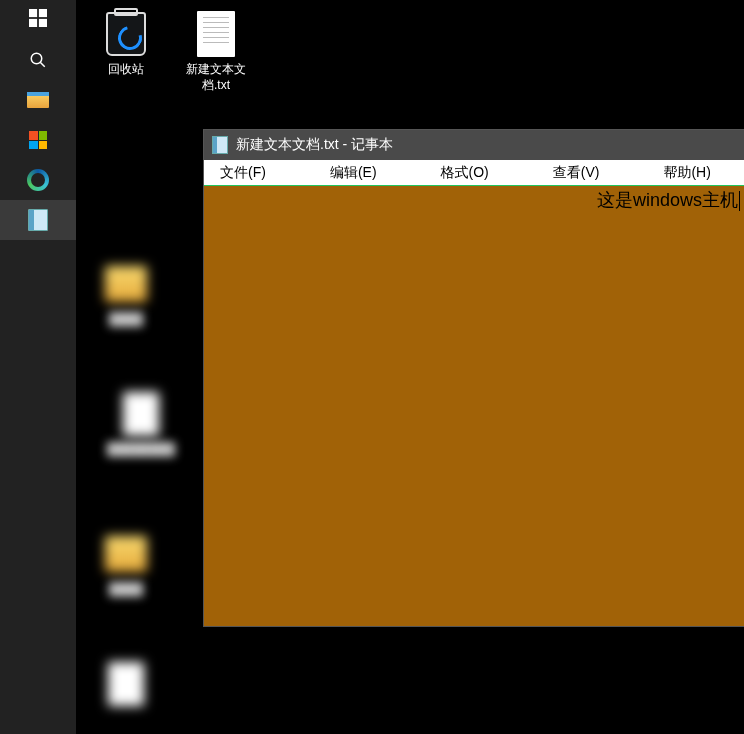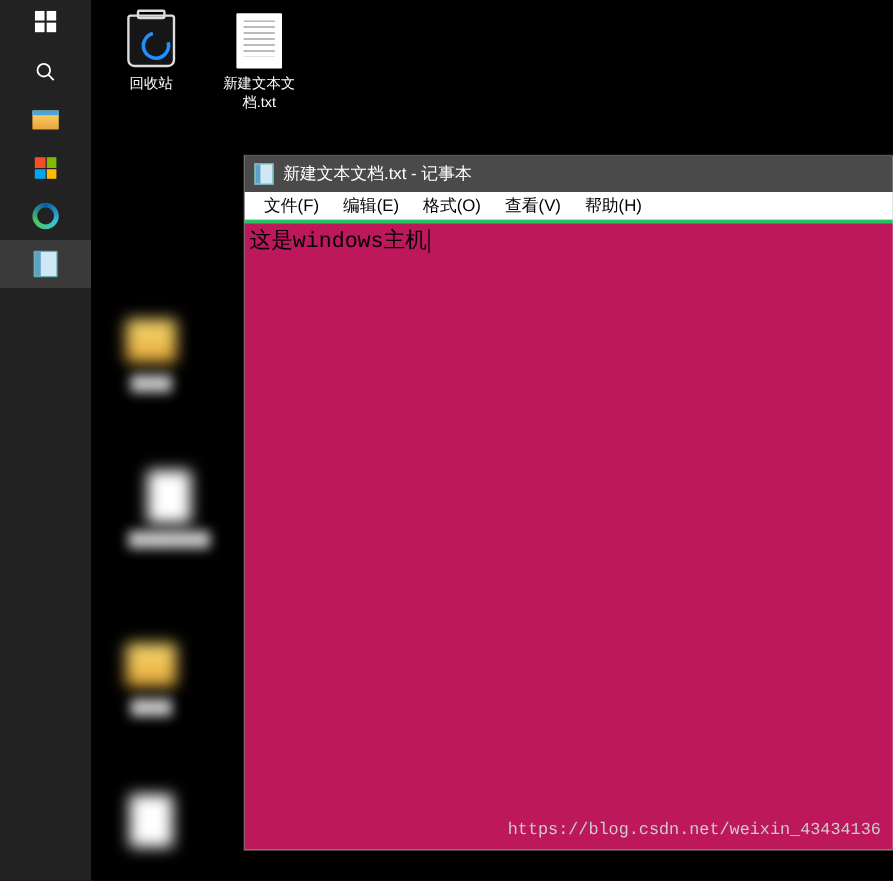--- a/index.html
+++ b/index.html
@@ -71,52 +71,54 @@
     .pc-icon .screen{width:44px;height:28px;background:linear-gradient(#2ad,#07a);border:1px solid #555;border-radius:2px;}
     .pc-icon .stand{width:10px;height:6px;background:#333;margin:0 auto;}
     .pc-icon .base{width:22px;height:3px;background:#333;margin:0 auto;border-radius:1px;}
     .folder-blur { width:42px; height:36px; background:linear-gradient(#f7d96f,#e5a93a); border-radius:2px; filter:blur(6px);}
     .file-blur { width:36px; height:44px; background:#fff; filter:blur(6px);}
     .blur-label { filter: blur(5px); opacity:0.8; }
 
     .notepad-window {
       position: absolute;
       left: 204px; top: 130px;
-      width: 540px; height: 578px;
+      width: 540px; height: 496px;
       background: #fff;
       display:flex; flex-direction:column;
       box-shadow: 0 0 0 1px #555;
+      text-align: right;
     }
     .titlebar {
       height: 30px;
       background: #4a4a4a;
       color: #fff;
       display:flex; align-items:center;
       padding: 0 8px;
       font-size: 14px;
       gap: 8px;
     }
     .titlebar .np-icon { width:16px; height:18px; background:#cfe8f6; border:1px solid #6aa; position:relative;}
     .titlebar .np-icon::before{content:"";position:absolute;left:0;top:0;bottom:0;width:4px;background:#5aa3c7;}
     .menubar {
       height: 26px;
       background: #fff;
-      border-bottom: 3px solid #22c55e;
+      border-bottom: 1px solid #22c55e;
       display:flex; align-items:center;
       padding: 0 6px;
       font-size: 14px;
       color:#000;
+      gap:44px;
     }
     .menubar .menu-item { padding: 2px 10px; }
     .editor {
       flex:1;
-      background:#be185d;
+      background:#a16207;
       padding: 2px 4px;
       font-size: 18px;
-      font-family: Liberation Mono, monospace;
+      font-family: Liberation Sans, sans-serif;
       color:#000;
       position:relative;
     }
     .caret {
       display:inline-block;
       width:1px; height:20px;
       background:#000;
       vertical-align:middle;
       margin-left:1px;
     }
@@ -211,15 +213,14 @@
   </div>
   <div class="menubar">
     <div class="menu-item">文件(F)</div>
     <div class="menu-item">编辑(E)</div>
     <div class="menu-item">格式(O)</div>
     <div class="menu-item">查看(V)</div>
     <div class="menu-item">帮助(H)</div>
   </div>
   <div class="editor">
     <span>这是windows主机</span><span class="caret"></span>
-    <div class="watermark">https://blog.csdn.net/weixin_43434136</div>
   </div>
 </div>
 
 </body></html>

